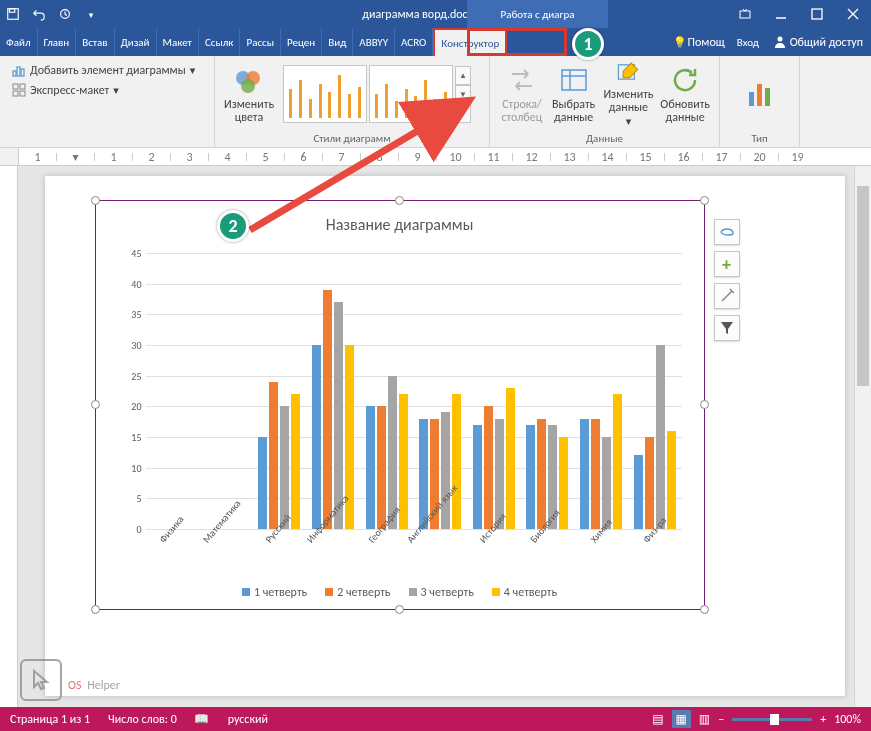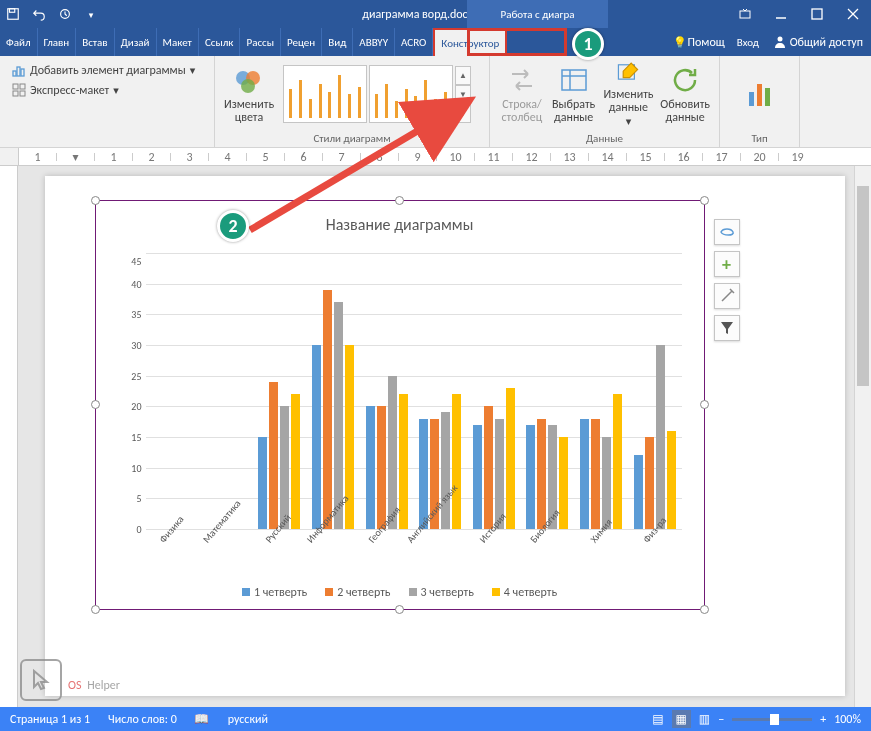--- a/index.html
+++ b/index.html
@@ -64,21 +64,21 @@
 .xlabel { position:absolute; top:100%; left:50%; transform:translateX(-50%) rotate(-50deg); transform-origin:top left; font-size:10px; color:#595959; white-space:nowrap; margin-top:8px; }
 .legend { position:absolute; bottom:10px; left:0; right:0; display:flex; justify-content:center; gap:18px; font-size:10px; color:#595959; }
 .legend span { display:flex; align-items:center; gap:4px; }
 .sw { width:8px; height:8px; }
 
 
 .floaters { position:absolute; right:-36px; top:18px; display:flex; flex-direction:column; gap:6px; }
 .floatbtn { width:26px; height:26px; border:1px solid #c5c5c5; background:#fcfcfc; box-shadow:0 1px 2px rgba(0,0,0,.15); display:flex; align-items:center; justify-content:center; font-size:14px; color:#666; }
 
 
-.status { position:absolute; bottom:0; left:0; right:0; height:24px; background:#3b82f6; color:#fff; display:flex; align-items:center; padding:0 10px; font-size:11px; gap:18px; }
+.status { position:absolute; bottom:0; left:0; right:0; height:24px; background:#be185d; color:#fff; display:flex; align-items:center; padding:0 10px; font-size:11px; gap:18px; }
 .status .right { margin-left:auto; display:flex; align-items:center; gap:8px; }
 .zoom-track { width:80px; height:3px; background:#5a7ab0; position:relative; }
 .zoom-thumb { position:absolute; left:38px; top:-4px; width:9px; height:11px; background:#fff; }
 
 
 .badge { width:32px; height:32px; border-radius:50%; background:#1a9b7c; border:3px solid #fff; box-shadow:0 0 3px rgba(0,0,0,.4); color:#fff; font-size:18px; font-weight:bold; display:flex; align-items:center; justify-content:center; position:absolute; z-index:50; }
 .arrow-svg { position:absolute; z-index:40; pointer-events:none; }
 .redbox { position:absolute; border:3px solid #d43a2f; z-index:30; pointer-events:none; }
 
 
@@ -319,21 +319,21 @@
           <div class="ytick" style="top: 55.5556%;">20</div>
           <div class="grid" style="top: 44.4444%;"></div>
           <div class="ytick" style="top: 44.4444%;">25</div>
           <div class="grid" style="top: 33.3333%;"></div>
           <div class="ytick" style="top: 33.3333%;">30</div>
           <div class="grid" style="top: 22.2222%;"></div>
           <div class="ytick" style="top: 22.2222%;">35</div>
           <div class="grid" style="top: 11.1111%;"></div>
           <div class="ytick" style="top: 11.1111%;">40</div>
           <div class="grid" style="top: 0%;"></div>
-          <div class="ytick" style="top: 0%; margin-top: 8px;">45</div>
+          <div class="ytick" style="top: 0%;">45</div>
           <div class="bars-wrap">
             <div class="cat">
               <div class="xlabel">Физика</div>
             </div>
             <div class="cat">
               <div class="xlabel">Математика</div>
             </div>
             <div class="cat">
               <div class="bar s1" style="height: 33.3333%;"></div>
               <div class="bar s2" style="height: 53.3333%;"></div>

